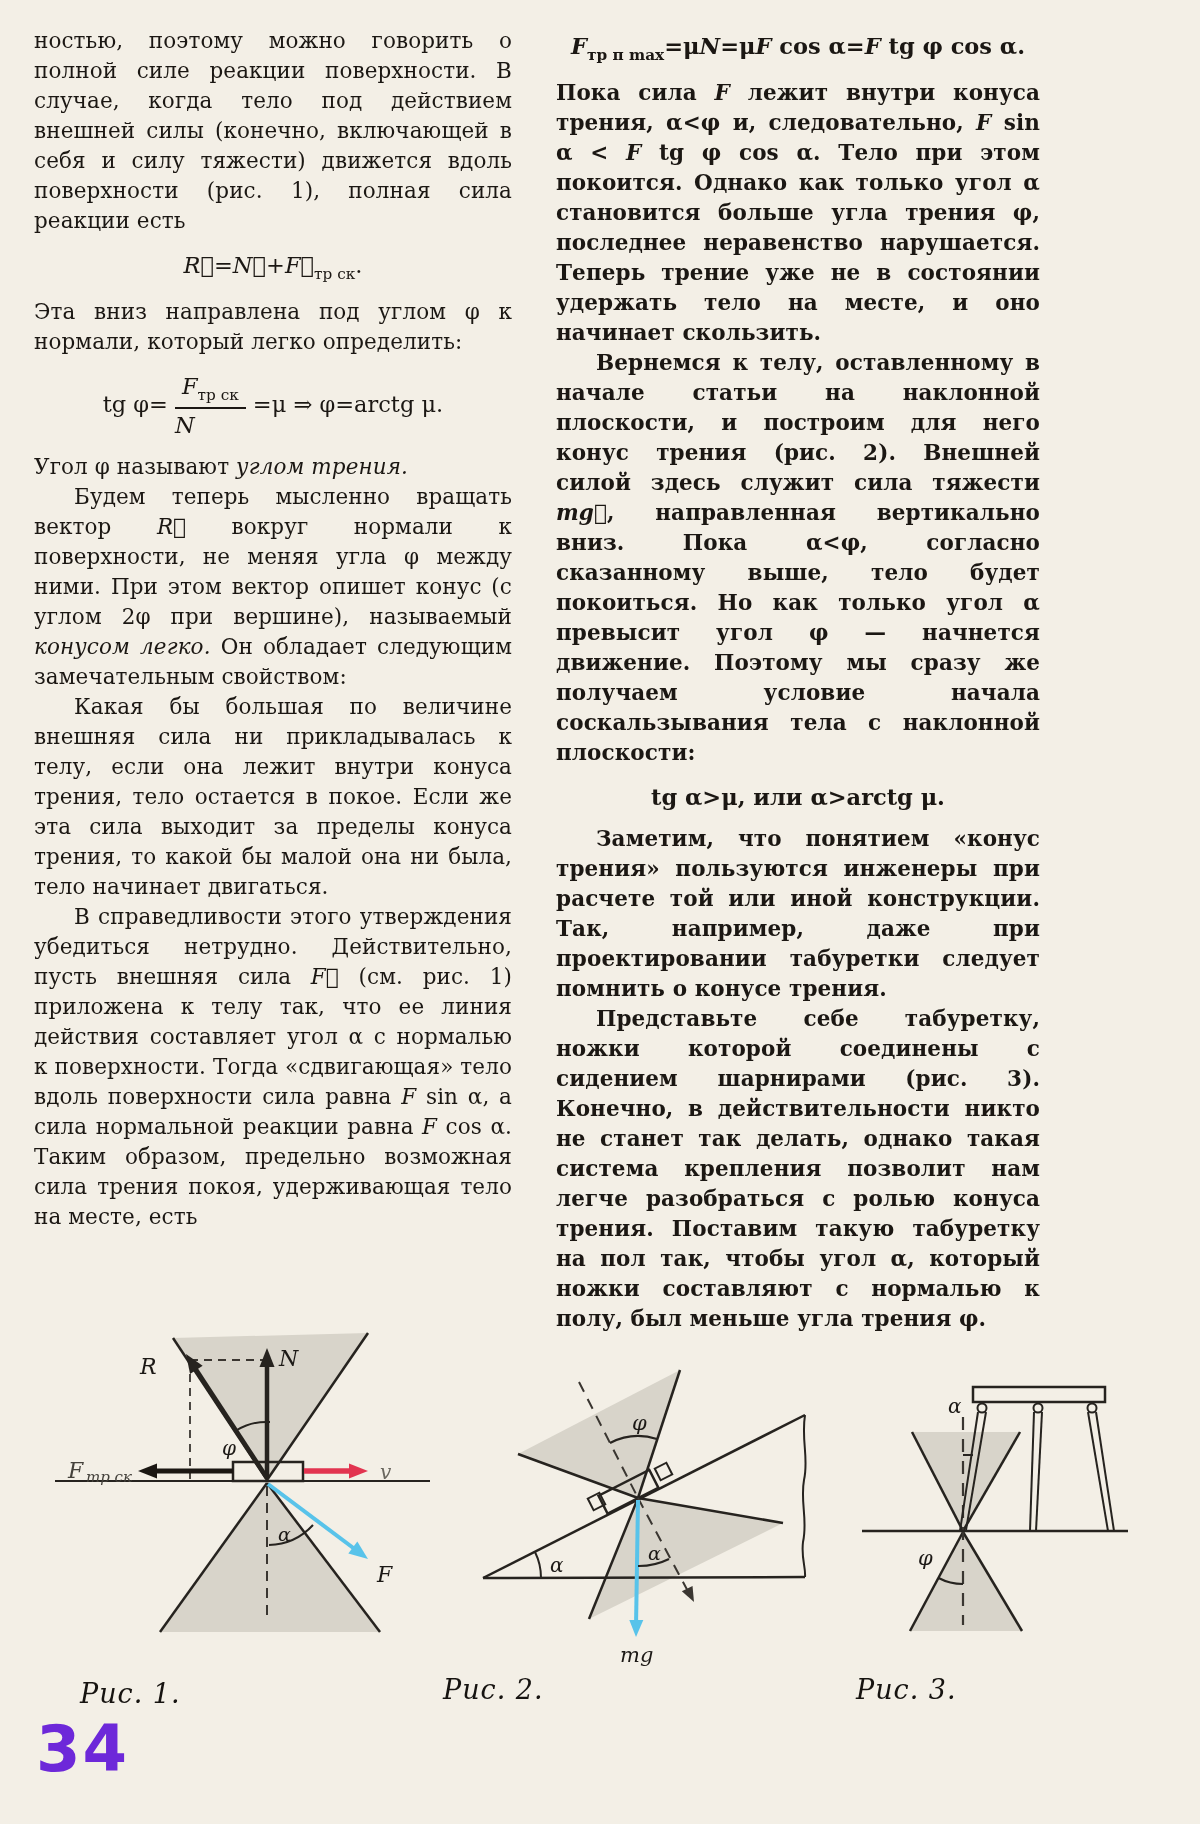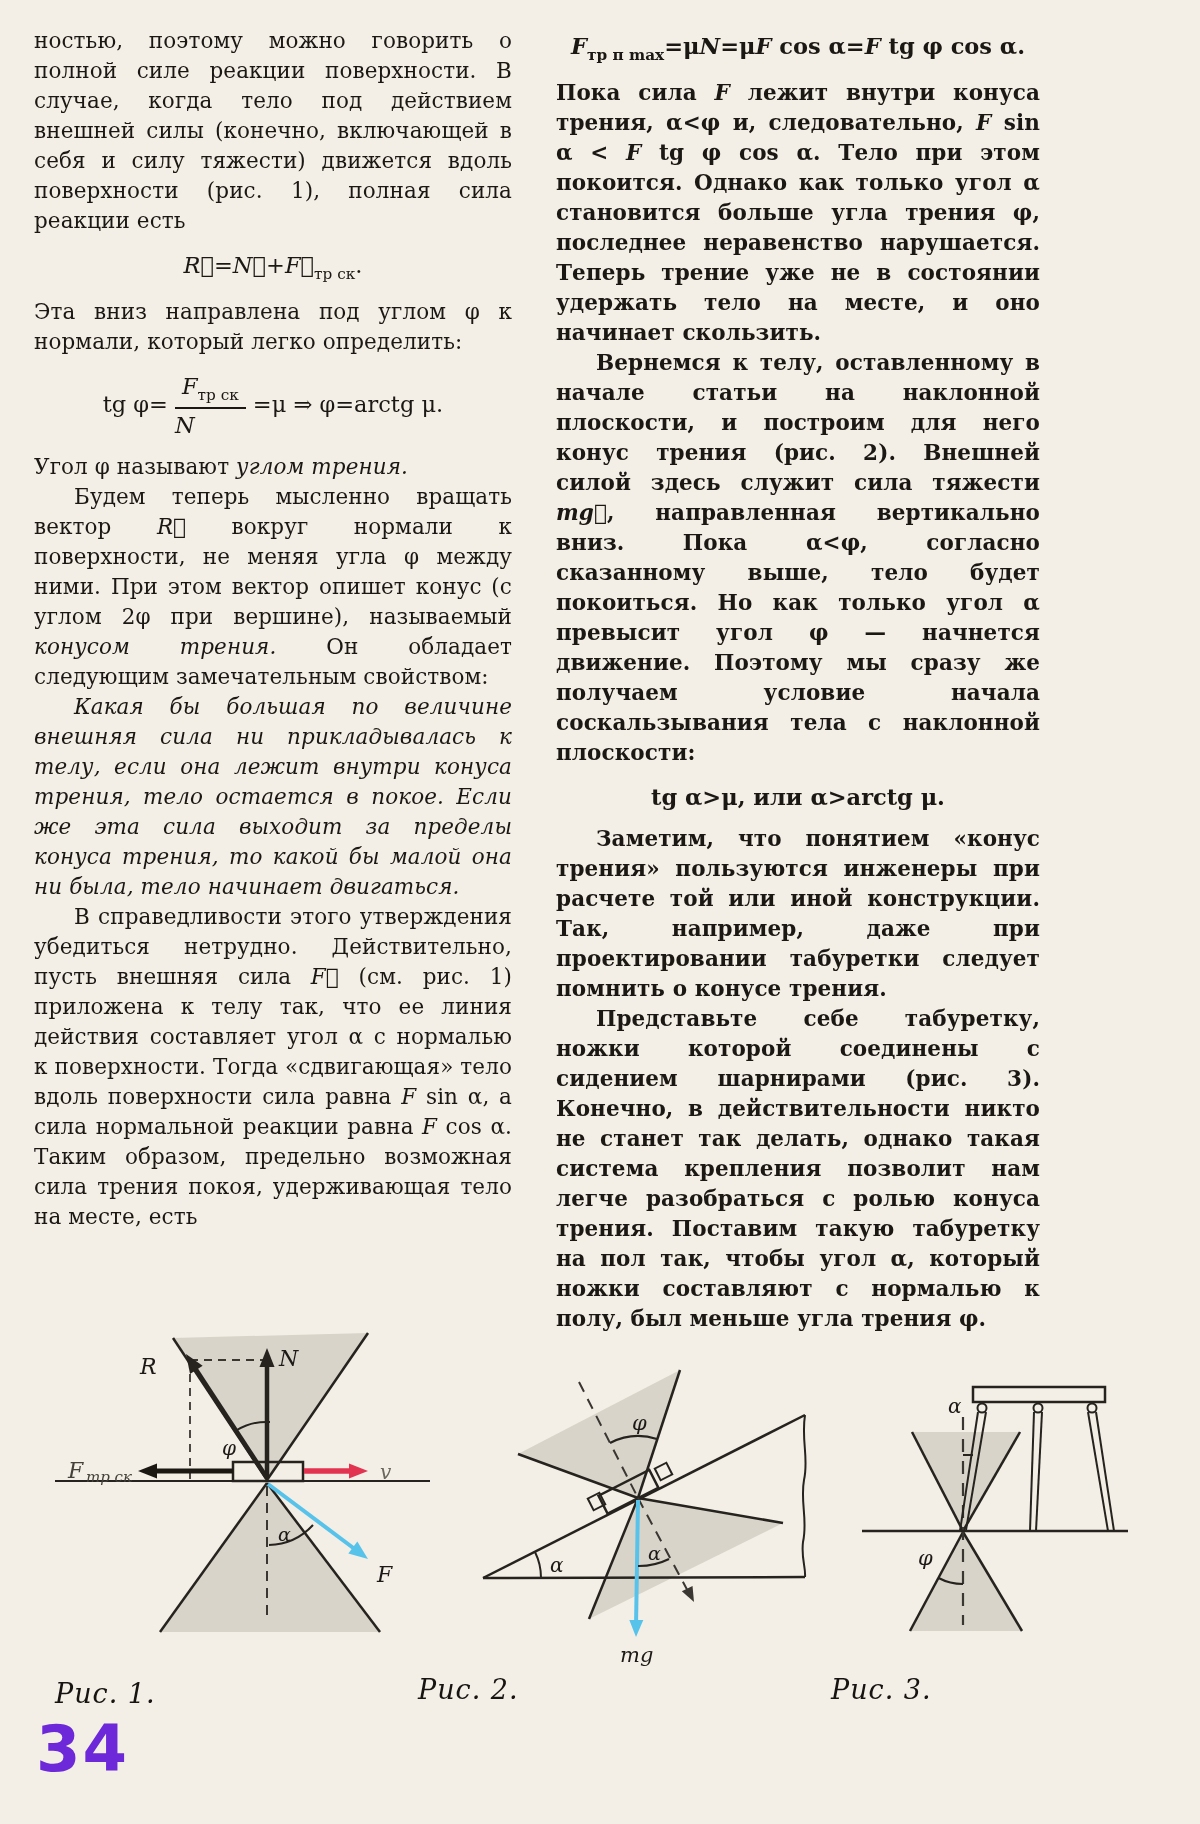--- a/index.html
+++ b/index.html
@@ -11,33 +11,34 @@
   }
   .col{position:absolute; top:26px;}
   .col-left{left:34px; width:478px;}
   .col-right{left:556px; width:484px;font-weight:bold;}
   .col p{
     font-size:21.5px; line-height:30px; margin:0;
     text-align:justify; letter-spacing:0.1px;
   }
   .ind{text-indent:40px;}
   .it{font-style:italic;}
-  .itp{font-style:italic;}
+  .itp{}
   .formula{
     text-align:center; font-size:22.5px; line-height:1.25;
     margin:15px 0 13px; white-space:nowrap;
   }
   .fsub{font-size:0.68em; vertical-align:-0.38em; letter-spacing:0;}
   .frac{display:inline-block; vertical-align:middle; text-align:left; margin:0 7px;}
   .frac .num{display:block; border-bottom:2px solid #1b1713; padding:0 7px 2px;}
   .frac .den{display:block; padding-top:2px;}
   .figure{position:absolute;}
   .fig-caption{
     position:absolute; font-style:italic; font-size:27px; color:#161310;
     letter-spacing:1px;
+    margin-left:25px;
   }
   .page-number{
     position:absolute; left:36px; top:1712px;
     font-family:"DejaVu Sans","Liberation Sans",sans-serif;
     font-weight:bold; font-size:64px; color:#6d28d9; letter-spacing:2px;
   }
   svg text{font-family:"DejaVu Serif","Liberation Serif",serif;}
 </style>
 </head>
 <body>
@@ -52,21 +53,21 @@
     </div>
 
     <p><span>Эта вниз направлена под углом φ к нормали, который легко определить:</span></p>
 
     <div class="formula">
       <span>tg φ=</span><span class="frac"><span class="num"><span class="it">F</span><span class="fsub">тр ск</span></span><span class="den"><span class="it">N</span></span></span><span>=μ ⇒ φ=arctg μ.</span>
     </div>
 
     <p><span>Угол φ называют </span><span class="it">углом трения.</span></p>
 
-    <p class="ind"><span>Будем теперь мысленно вращать вектор </span><span class="it">R⃗</span><span> вокруг нормали к поверхности, не меняя угла φ между ними. При этом вектор опишет конус (с углом 2φ при вершине), называемый </span><span class="it">конусом трения.</span><span> Он обладает следующим замечательным свойством:</span></p>
+    <p class="ind"><span>Будем теперь мысленно вращать вектор </span><span class="it">R⃗</span><span> вокруг нормали к поверхности, не меняя угла φ между ними. При этом вектор опишет конус (с углом 2φ при вершине), называемый </span><span class="it">конусом легко.</span><span> Он обладает следующим замечательным свойством:</span></p>
 
     <p class="ind itp"><span>Какая бы большая по величине внешняя сила ни прикладывалась к телу, если она лежит внутри конуса трения, тело остается в покое. Если же эта сила выходит за пределы конуса трения, то какой бы малой она ни была, тело начинает двигаться.</span></p>
 
     <p class="ind"><span>В справедливости этого утверждения убедиться нетрудно. Действительно, пусть внешняя сила </span><span class="it">F⃗</span><span> (см. рис. 1) приложена к телу так, что ее линия действия составляет угол α с нормалью к поверхности. Тогда «сдвигающая» тело вдоль поверхности сила равна </span><span class="it">F</span><span> sin α, а сила нормальной реакции равна </span><span class="it">F</span><span> cos α. Таким образом, предельно возможная сила трения покоя, удерживающая тело на месте, есть</span></p>
   </div>
 
   <div class="col col-right">
     <div class="formula" style="margin-top:6px;">
       <span class="it">F</span><span class="fsub">тр п max</span><span>=μ</span><span class="it">N</span><span>=μ</span><span class="it">F</span><span> cos α=</span><span class="it">F</span><span> tg φ cos α.</span>
     </div>

